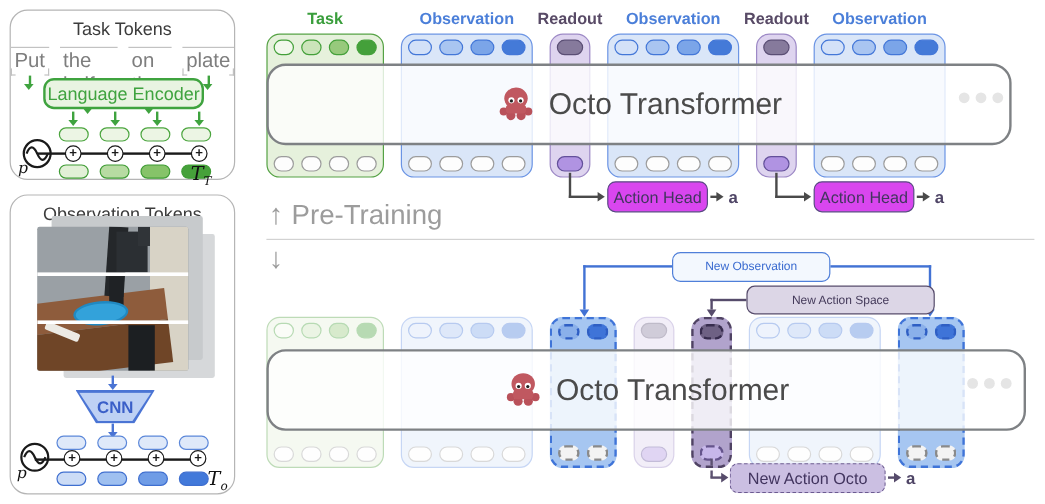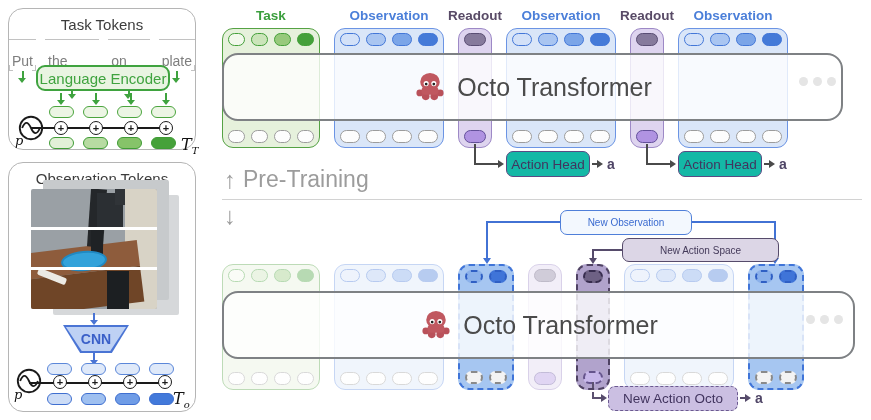--- a/index.html
+++ b/index.html
@@ -3,21 +3,21 @@
 <meta charset="utf-8">
 <style>
   html,body{margin:0;padding:0;background:#fff}
   .stage{position:relative;width:871px;height:420px;background:#fff;overflow:hidden;
          font-family:"Liberation Sans",sans-serif;}
   
   .panel{position:absolute;background:#fff;border:1.5px solid #b5b5b5;border-radius:15px;box-sizing:border-box}
   .p-title{position:absolute;top:7px;left:0;right:0;text-align:center;font-size:15px;color:#3c3c3c}
   .tokens-row{position:absolute;top:30px;left:0;right:0;display:flex;justify-content:center;gap:9px}
   .token{display:flex;flex-direction:column;align-items:center}
-  .tk{position:relative;font-size:14px;color:#7e7e7e;padding:13px 3px 0 3px;border-top:1.5px solid #c2c2c2}
+  .tk{position:relative;font-size:17px;color:#7e7e7e;padding:1px 3px 0 3px;border-top:1.5px solid #c2c2c2}
   .tk::before,.tk::after{content:"";position:absolute;bottom:-2px;width:3px;height:5px}
   .tk::before{left:0;border-left:1.5px solid #c2c2c2;border-bottom:1.5px solid #c2c2c2}
   .tk::after{right:0;border-right:1.5px solid #c2c2c2;border-bottom:1.5px solid #c2c2c2}
   .garr,.barr{position:relative;width:2px;height:7px}
   .garr{background:#3fa33f}.barr{background:#4a74d4}
   .garr::after,.barr::after{content:"";position:absolute;left:-3.5px;top:100%;border-left:4.5px solid transparent;border-right:4.5px solid transparent}
   .garr::after{border-top:5px solid #3fa33f}
   .barr::after{border-top:5px solid #4a74d4}
   .token .garr{margin-top:2px}
   .enc{position:absolute;display:flex;align-items:center;justify-content:center;background:#e9f4e2;
@@ -73,21 +73,21 @@
   .col.bdash .bot .pill{background:#f3f3f3;border:2px dashed #8a8a8a}
   .col.pdash .top .pill{background:#6e6184;border:2px dashed #372c4e}
   .col.pdash .bot .pill{background:#c7b7ea;border:2px dashed #65548c}
   .box{position:absolute;background:rgba(255,255,255,.8);border:2px solid #7e8184;border-radius:16px;
        display:flex;align-items:center;justify-content:center;gap:10px;font-size:25px;color:#4b4b4b;z-index:6;box-sizing:border-box}
   .dots{position:absolute;display:flex;gap:5px;z-index:7}
   .dots i{width:9px;height:9px;border-radius:50%;background:#e5e5e5}
   .section-lab{position:absolute;display:flex;align-items:center;gap:7px;color:#9c9c9c;font-size:23px;z-index:8}
   .section-lab .sarr{font-size:24px;line-height:1}
   .divider{position:absolute;height:1px;background:#d2d2d2;z-index:8}
-  .ah{position:absolute;background:#14b8a6;border:1.5px solid #5a4a84;border-radius:7px;display:flex;align-items:center;
+  .ah{position:absolute;background:#d946ef;border:1.5px solid #5a4a84;border-radius:7px;display:flex;align-items:center;
       justify-content:center;font-size:13.5px;color:#42355f;z-index:7;box-sizing:border-box}
   .ah.dashed{border:1.8px dashed #6b5a90;background:#cbbfe2}
   .tagbox{position:absolute;border-radius:7px;display:flex;align-items:center;justify-content:center;font-size:10px;z-index:9;box-sizing:border-box}
   .tag-no{background:#f3f8fe;border:1.7px solid #4f7fd9;color:#3a6bd0}
   .tag-nas{background:#dcd6e6;border:1.7px solid #564b6b;color:#443a5a}
   .vl,.hl{position:absolute;z-index:7}
   .vl{width:2px}.hl{height:2px}
   .c-gray{background:#4a4a4a}.c-blue{background:#4272d4}.c-plum{background:#564b6b}
   .vl.dash{width:0;background:none;border-left:2px dashed #5c5170}
   .hl.dash{height:0;background:none;border-top:2px dashed #5c5170}
@@ -144,21 +144,21 @@
     <span class="oplus" style="left:45px;top:112px">+</span>
     <span class="oplus" style="left:80px;top:112px">+</span>
     <span class="oplus" style="left:115px;top:112px">+</span>
     <span class="oplus" style="left:150px;top:112px">+</span>
     <div class="lrow g2" style="left:40px;top:128px">
         <i class="lpill"></i>
         <i class="lpill"></i>
         <i class="lpill"></i>
         <i class="lpill"></i>
       </div>
-    <span class="math abs" style="left:172px;top:126px"><span>T</span><sub>T</sub></span>
+    <span class="math abs" style="left:150px;top:126px"><span>T</span><sub>T</sub></span>
   </div>
 
   <div class="panel" style="left:8px;top:162px;width:188px;height:250px">
     <div class="p-title">Observation Tokens</div>
     <div class="photo-ghost" style="left:44px;top:32px;width:126px;height:120px;background:#d6d8da"></div>
     <div class="photo-ghost" style="left:34px;top:17px;width:126px;height:120px;background:#c7cacc"></div>
     <div class="photo" style="left:22px;top:26px;width:126px;height:120px">
       <div class="abs" style="left:94px;top:0;width:32px;height:120px;background:#d8d3c6"></div>
       <div class="abs" style="left:-8px;top:58px;width:118px;height:62px;transform:rotate(-7deg)">
         <div class="abs" style="left:0;top:0;width:100%;height:26px;background:#8e5c3c"></div>

